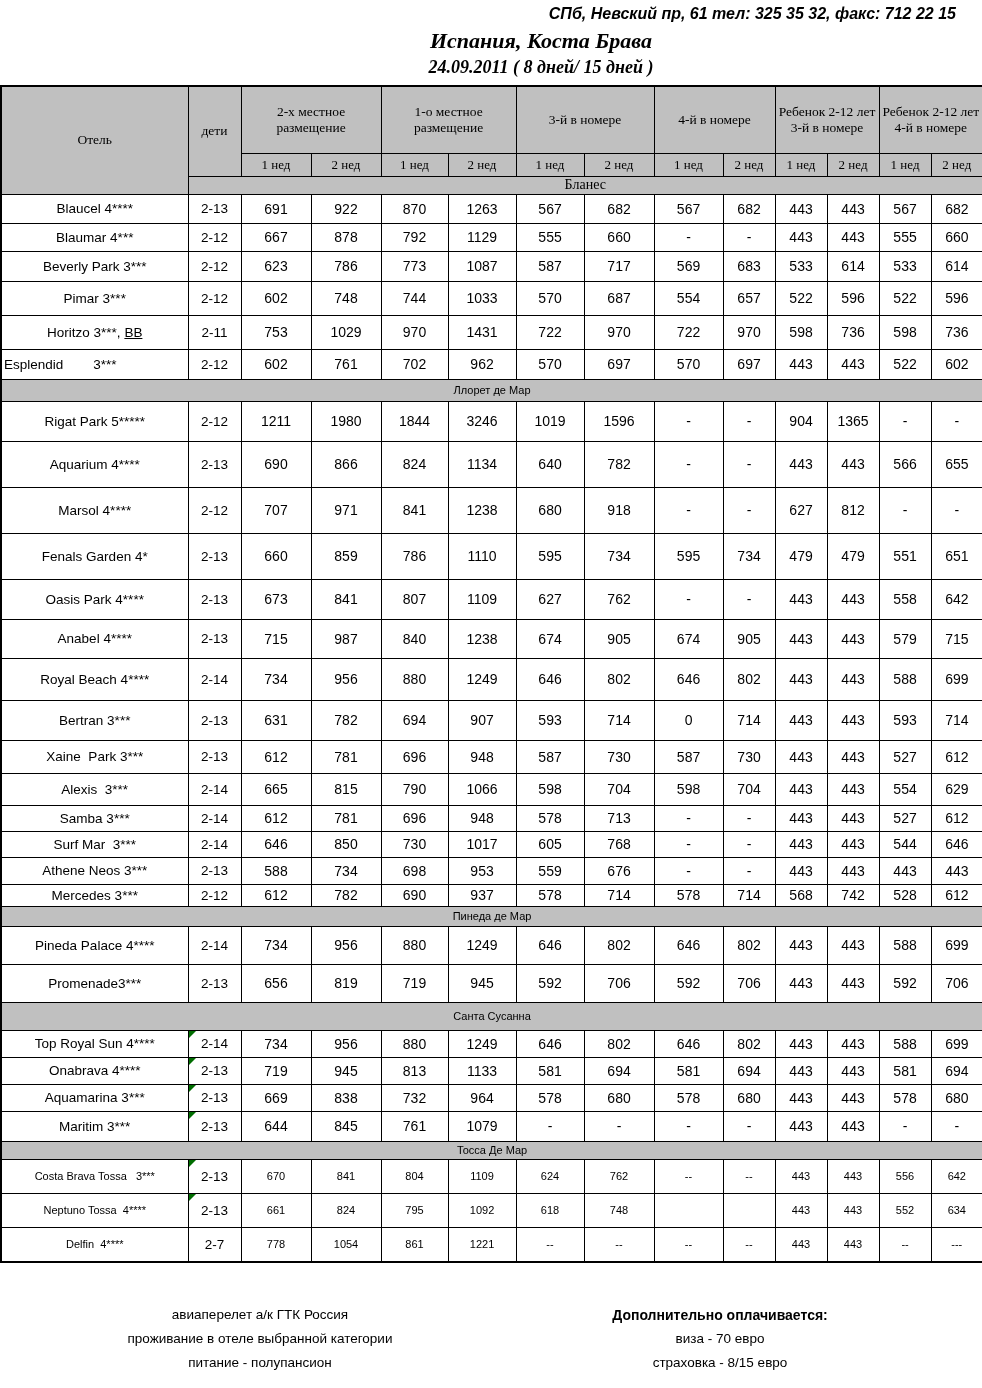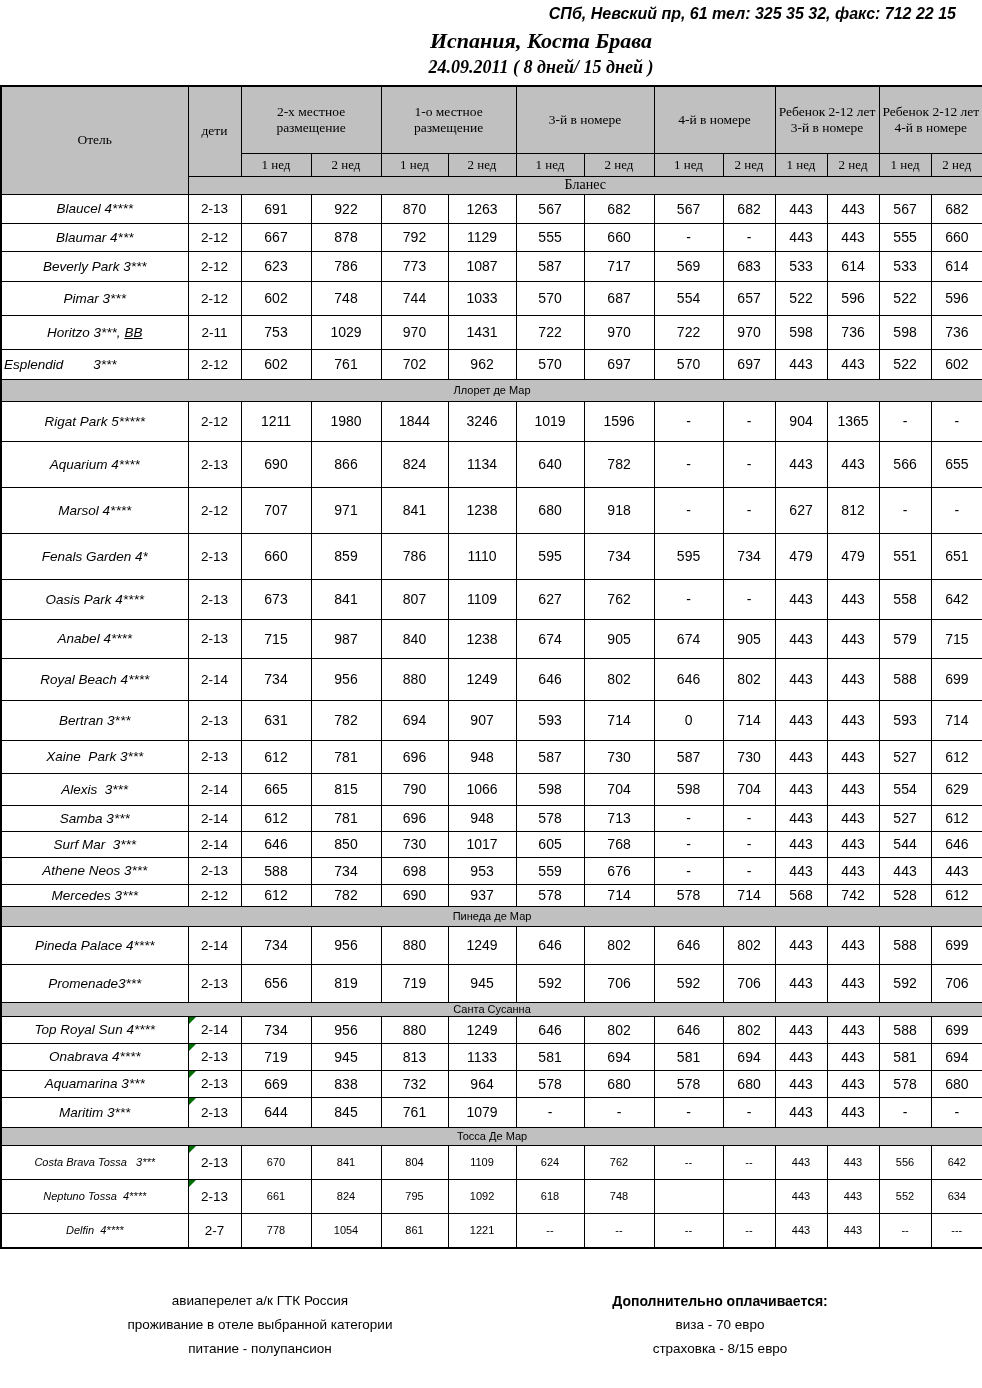--- a/index.html
+++ b/index.html
@@ -7,21 +7,21 @@
   .address{font-style:italic;font-weight:bold;font-size:16px;text-align:right;padding:5px 26px 0 0;font-family:"Liberation Sans",sans-serif;}
   .titles{text-align:center;padding-left:100px;}
   .page-title{font-family:"Liberation Serif",serif;font-style:italic;font-weight:bold;font-size:22px;margin-top:5px;}
   .page-subtitle{font-family:"Liberation Serif",serif;font-style:italic;font-weight:bold;font-size:18px;margin-top:3px;}
   table.price{border-collapse:collapse;table-layout:fixed;width:982px;margin-top:7px;border:2px solid #000;}
   table.price td,table.price th{border:1px solid #000;overflow:hidden;padding:0;}
   thead th{background:var(--hdr-bg,#c0c0c0);font-family:"Liberation Serif",serif;font-weight:normal;font-size:13.5px;text-align:center;vertical-align:middle;}
   thead th.wk{font-size:13px;}
   tr.section td{background:var(--hdr-bg,#c0c0c0);font-size:11px;text-align:center;vertical-align:middle;}
   tr.section.serif td{font-family:"Liberation Serif",serif;font-size:14px;}
-  td.hotel{font-size:13.5px;text-align:center;vertical-align:middle;white-space:pre;font-style:italic;}
+  td.hotel{font-size:13.5px;text-align:center;vertical-align:middle;white-space:pre;}
   td.hotel.leftalign{text-align:left;padding-left:2px;}
   td.kids{font-size:13.5px;text-align:center;vertical-align:middle;position:relative;}
   td.price{font-size:14px;text-align:center;vertical-align:middle;}
   tr.small td.hotel,tr.small td.price{font-size:11px;}
   td.note::before{content:"";position:absolute;top:0;left:0;width:0;height:0;border-top:7px solid var(--note-green,#006d00);border-right:7px solid transparent;}
   .footer{display:flex;margin-top:40px;}
   .f-block{text-align:center;line-height:24px;font-size:13.5px;}
   .f-included{width:520px;}
   .f-extra{width:400px;}
   .f-title{font-weight:bold;font-size:14px;}
@@ -434,21 +434,21 @@
           <td class="price">945</td>
           <td class="price">592</td>
           <td class="price">706</td>
           <td class="price">592</td>
           <td class="price">706</td>
           <td class="price">443</td>
           <td class="price">443</td>
           <td class="price">592</td>
           <td class="price">706</td>
         </tr>
-        <tr class="section" style="height: 14px; border-radius: 6px;">
+        <tr class="section" style="height: 28px; border-radius: 6px;">
           <td colspan="14">Санта Сусанна</td>
         </tr>
         <tr style="height: 27px;">
           <td class="hotel">Top Royal Sun 4****</td>
           <td class="kids note">2-14</td>
           <td class="price">734</td>
           <td class="price">956</td>
           <td class="price">880</td>
           <td class="price">1249</td>
           <td class="price">646</td>

